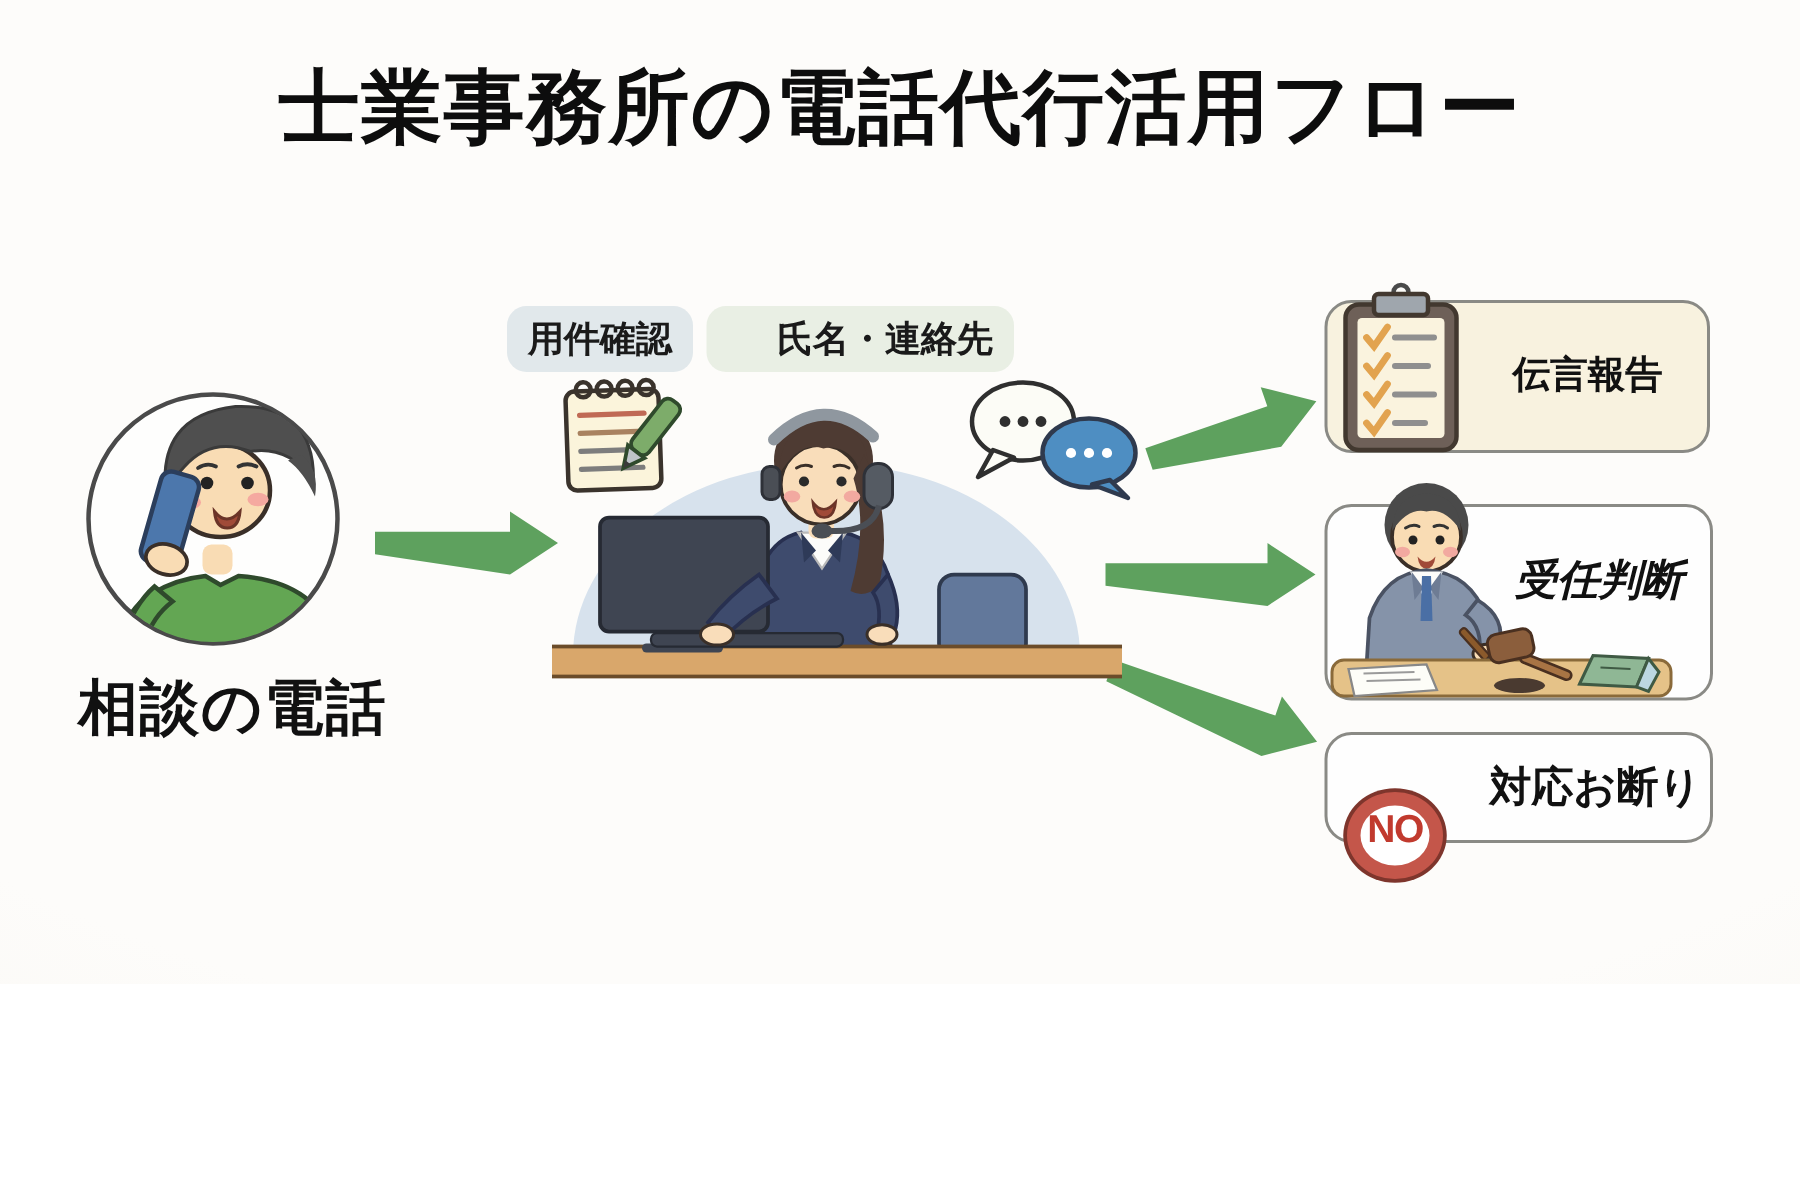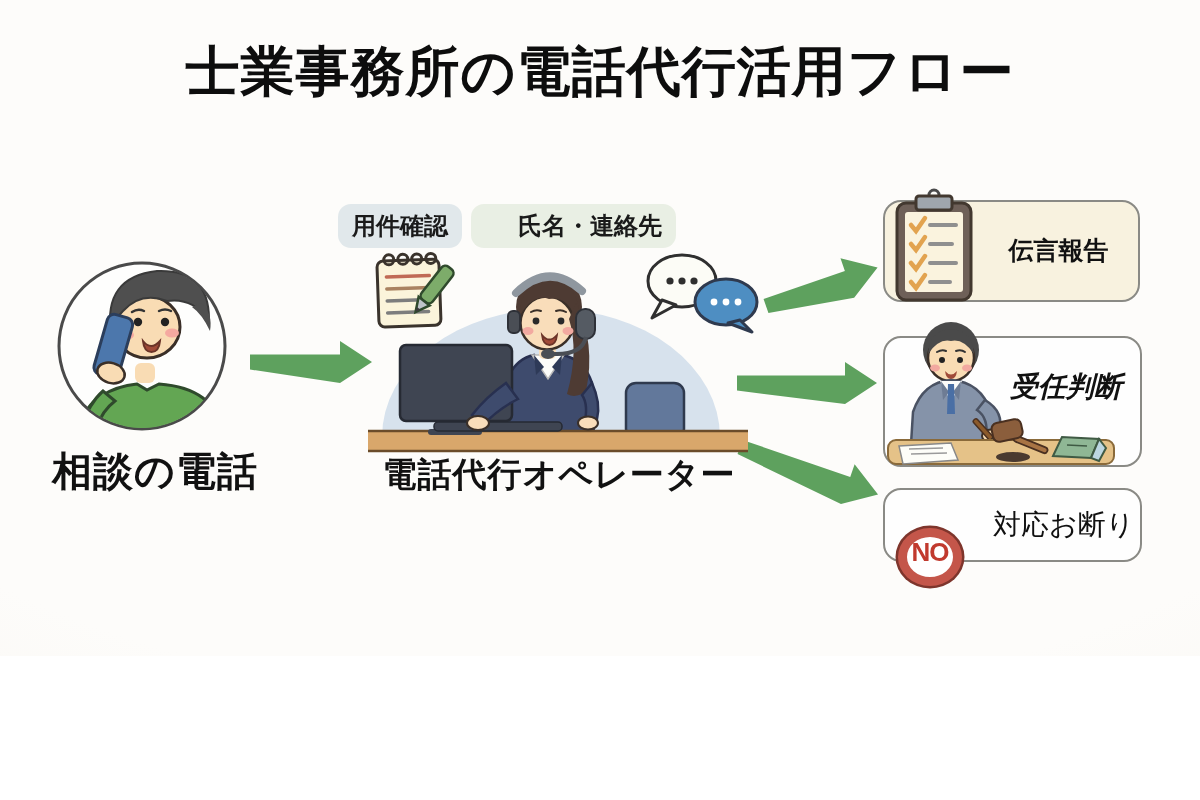--- a/index.html
+++ b/index.html
@@ -35,21 +35,21 @@
   .box2{top:336px;width:259px;height:131px;}
   .box3{top:488px;width:259px;height:74px;}
   .box1-text{
     position:absolute;left:100px;right:6px;top:0;height:100%;
     display:flex;flex-direction:column;justify-content:center;align-items:center;
     font-size:25px;font-weight:800;line-height:1.35;text-align:center;
   }
   .box2-text{position:absolute;right:18px;top:30px;font-size:28px;font-weight:800;font-style:italic;}
   .box3-text{
     position:absolute;left:108px;top:0;height:100%;display:flex;align-items:center;
-    font-size:28px;font-weight:400;
+    font-size:28px;font-weight:700;
   }
   .no-badge{
     position:absolute;left:898px;top:491px;width:64px;height:58px;z-index:2;
     background:#fff;border:9px solid #C4564A;border-radius:50%;
     box-shadow:0 0 0 2.5px #7E352C;box-sizing:border-box;
     display:flex;justify-content:center;margin-top:37px;
   }
   .no-badge span{font-size:26px;font-weight:900;color:#C13A2E;letter-spacing:-1px;}
   .z2{z-index:2;} .z3{z-index:3;}
   svg{display:block;}
@@ -174,21 +174,20 @@
       <rect x="76" y="166" width="22" height="10" fill="#9AA2AB" stroke="#262a33" stroke-width="2"></rect>
       <rect x="60" y="174" width="54" height="6" rx="3" fill="#3F4552"></rect>
     </g>
 
     <rect x="66" y="167" width="128" height="9" rx="4" fill="#3F4552" stroke="#262a33" stroke-width="1.5"></rect>
     <path d="M138,128 Q118,142 104,160 L114,171 Q130,154 150,144 Z" fill="#3E4B6D" stroke="#283050" stroke-width="2.5"></path>
     <ellipse cx="110" cy="168" rx="11" ry="7" fill="#F9DDBA" stroke="#3a2f28" stroke-width="2"></ellipse>
     <path d="M224,128 Q233,148 229,164 L216,170 Q221,150 214,140 Z" fill="#3E4B6D" stroke="#283050" stroke-width="2.5"></path>
     <ellipse cx="220" cy="168" rx="10" ry="6.5" fill="#F9DDBA" stroke="#3a2f28" stroke-width="2"></ellipse>
   </svg>
-  <div class="operator-label">電話代行オペレーター</div>
 
   <div class="outcome-box box1" style="background: rgb(248, 242, 223);">
     <div class="box1-text">
       <span>伝言報告</span>
     </div>
   </div>
   <svg class="abs z2" style="left:888px;top:187px;" width="92" height="120" viewBox="0 0 92 120">
     <circle cx="46" cy="8" r="5" fill="#FCFCF9" stroke="#4a4a4a" stroke-width="3"></circle>
     <rect x="9" y="16" width="74" height="97" rx="9" fill="#6E6058" stroke="#42382f" stroke-width="3"></rect>
     <rect x="17" y="25" width="58" height="80" rx="3" fill="#FAF3DE"></rect>

